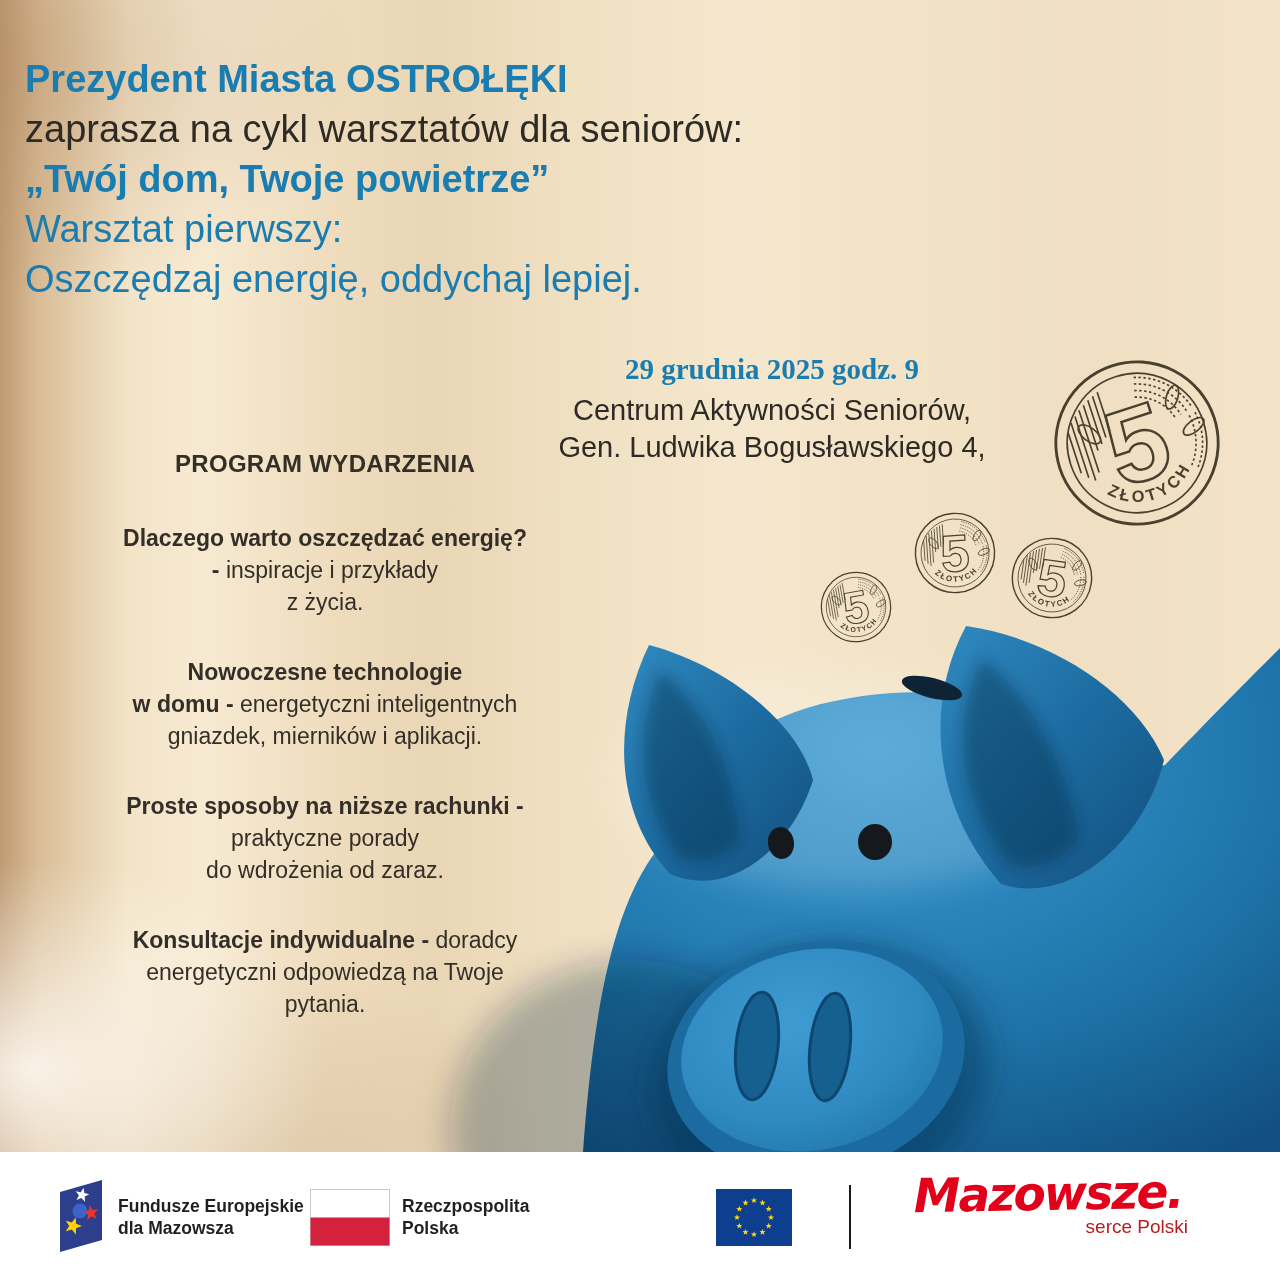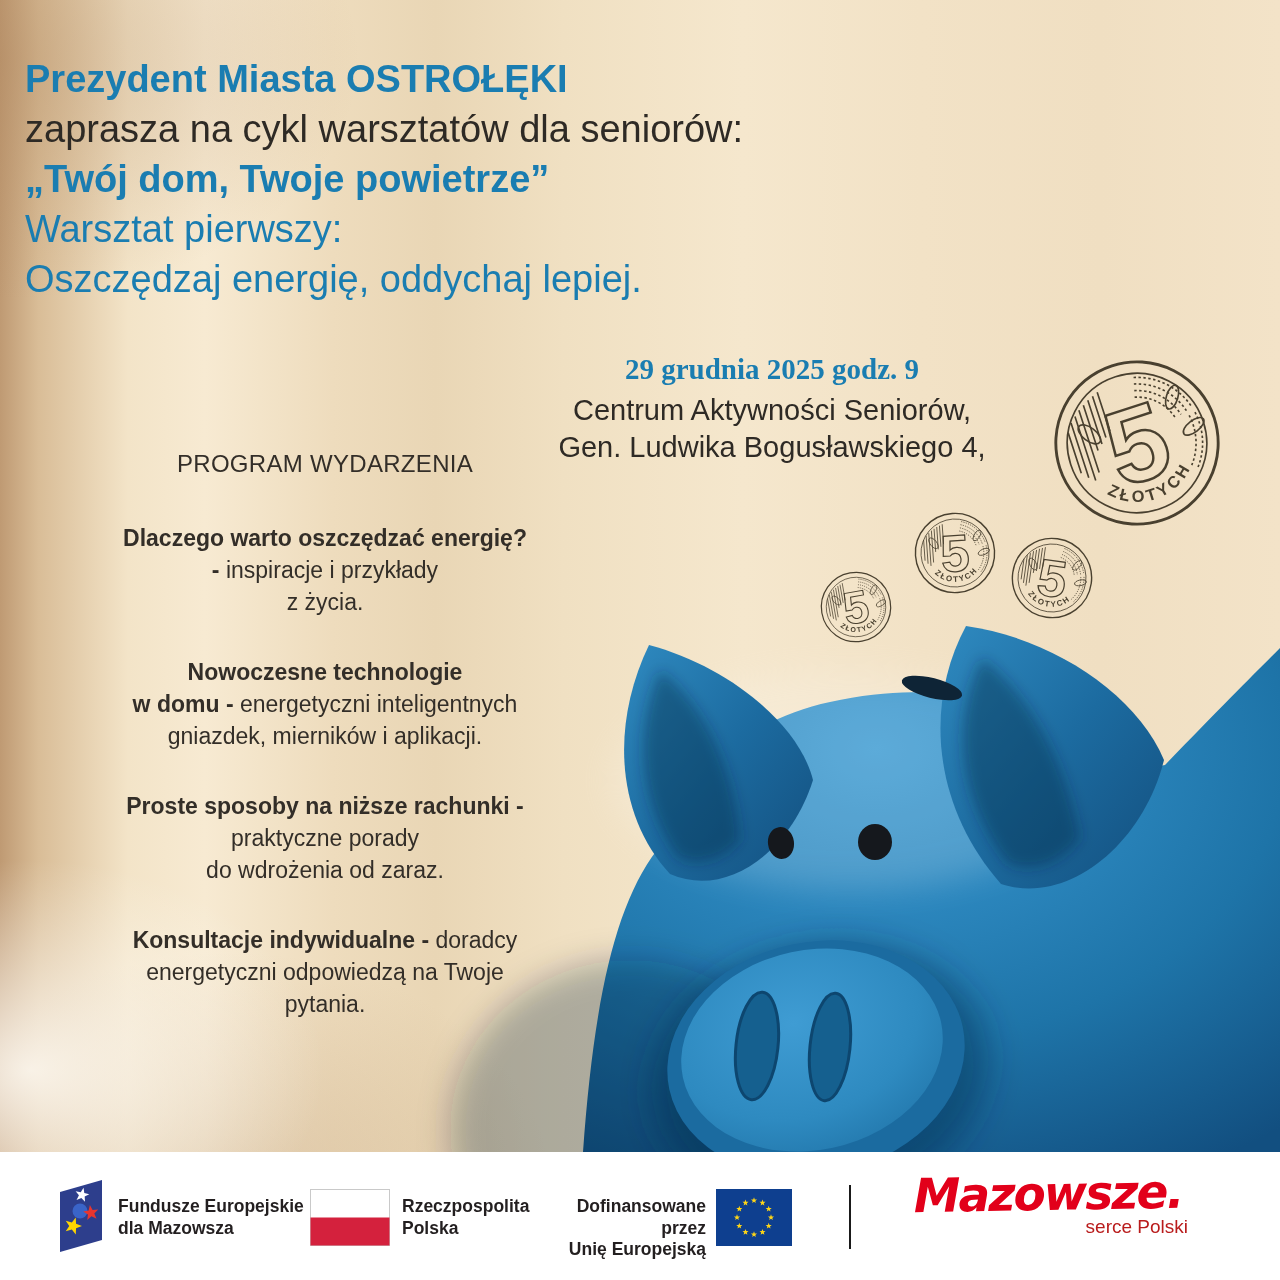--- a/index.html
+++ b/index.html
@@ -12,21 +12,21 @@
       radial-gradient(ellipse 600px 400px at 0px 60px, rgba(170,128,88,.35), rgba(170,128,88,0) 60%),
       linear-gradient(90deg,#bf9a73 0%,#d9bd97 3%,#f3e4c8 10%,#f7ead2 16%,#eedcbd 26%,#e9d6b5 34%,#f0e0c2 44%,#f5e7cd 58%,#f2e2c6 72%,#f0dfc2 86%,#f3e3c8 100%);
   }
   .hdr{position:absolute;top:54px;left:25px;width:1230px;text-align:left;}
   .hdr .l{font-size:38px;line-height:50px;}
   .blue{color:#1a7db1;}
   .bold{font-weight:bold;}
   .event{position:absolute;top:351px;left:512px;width:520px;text-align:center;font-size:29px;line-height:37px;}
   .event .date{font-weight:bold;color:#1a7db1;margin-bottom:4px;font-family:Liberation Serif, serif;}
   .program{position:absolute;top:448px;left:75px;width:500px;text-align:center;color:#332e28;font-size:23px;line-height:32px;}
-  .program .phead{font-size:24px;font-weight:normal;letter-spacing:.3px;margin:0 0 42px 0;}
+  .program .phead{font-size:24px;font-weight:bold;letter-spacing:.3px;margin:0 0 42px 0;}
   .prog-item{margin:0 0 38px 0;}
   .prog-item .b{font-weight:bold;}
   svg{display:block;}
   .coins-svg{position:absolute;left:760px;top:330px;}
   .piggy-svg{position:absolute;left:0;top:0;}
   .footer{position:absolute;left:0;top:1152px;width:1280px;height:128px;background:#ffffff;}
   .footer .abs{position:absolute;}
   .flogo-text{font-size:17.5px;line-height:21.5px;font-weight:bold;color:#231f20;}
   .right-align{text-align:right;}
   .f-divider{position:absolute;left:849px;top:33px;width:2px;height:64px;background:#1a1a1a;}
@@ -169,24 +169,20 @@
 
     <svg class="abs" style="left:310px;top:37px" width="80" height="57" viewBox="0 0 80 57" xmlns="http://www.w3.org/2000/svg">
       <rect x="0.5" y="0.5" width="79" height="56" fill="#ffffff" stroke="#c9c9c9" stroke-width="1"></rect>
       <rect x="0.5" y="28.5" width="79" height="28" fill="#d4213d"></rect>
     </svg>
     <div class="abs flogo-text" style="left:402px;top:44px">
       <div>Rzeczpospolita</div>
       <div>Polska</div>
     </div>
 
-    <div class="abs flogo-text right-align" style="left:543px;top:44px;width:163px">
-      <div>Dofinansowane przez</div>
-      <div>Unię Europejską</div>
-    </div>
     <svg class="abs" style="left:716px;top:37px" width="76" height="57" viewBox="0 0 76 57" xmlns="http://www.w3.org/2000/svg">
       <rect width="76" height="57" fill="#0e3f8f"></rect>
       <g fill="#ffd617">
         <use href="#star5" xlink:href="#star5" transform="translate(38,11.5)"></use>
         <use href="#star5" xlink:href="#star5" transform="translate(46.5,13.8)"></use>
         <use href="#star5" xlink:href="#star5" transform="translate(52.7,20)"></use>
         <use href="#star5" xlink:href="#star5" transform="translate(55,28.5)"></use>
         <use href="#star5" xlink:href="#star5" transform="translate(52.7,37)"></use>
         <use href="#star5" xlink:href="#star5" transform="translate(46.5,43.2)"></use>
         <use href="#star5" xlink:href="#star5" transform="translate(38,45.5)"></use>

